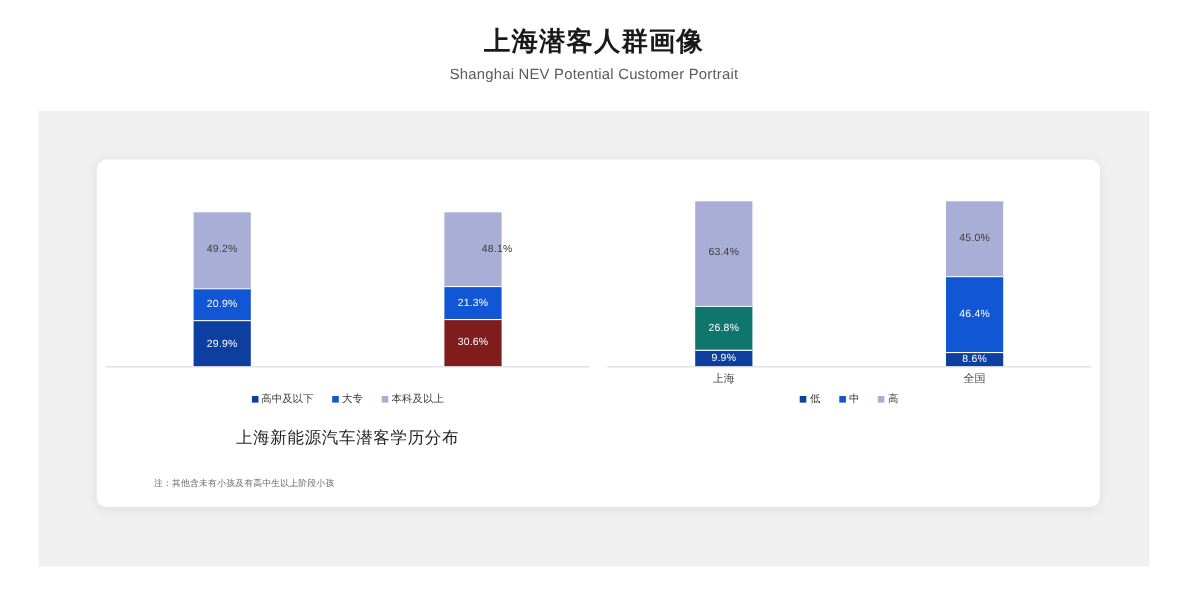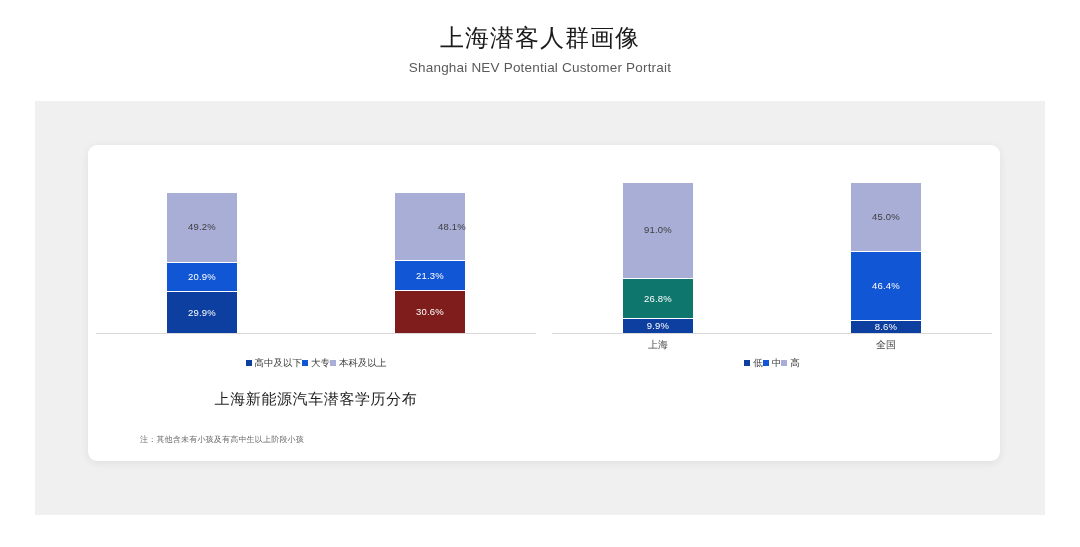--- a/index.html
+++ b/index.html
@@ -22,21 +22,21 @@
   
   .header {
     position: absolute;
     top: 22px;
     left: 0;
     width: 1080px;
     text-align: center;
   }
   .title-cn {
     font-size: 24px;
-    font-weight: normal;
+    font-weight: bold;
     color: #1a1a1a;
     letter-spacing: 1px;
     line-height: 32px;
   }
   .title-en {
     font-size: 13.5px;
     color: #5a5a5a;
     line-height: 22px;
     letter-spacing: 0.2px;
     margin-top: 3px;
@@ -85,21 +85,21 @@
     right: 0;
     top: 48px;
     height: 140px;
     display: flex;
     justify-content: space-around;
     align-items: flex-end;
   }
   .plot.tall { top: 38px; height: 150px; }
 
   .bar {
-    width: 70px;
+    width: 52px;
     display: flex;
     flex-direction: column;
   }
   .seg {
     position: relative;
     display: flex;
     align-items: center;
     justify-content: center;
     border-top: 1px solid #ffffff;
   }
@@ -139,21 +139,21 @@
     line-height: 16px;
   }
 
   .legend {
     position: absolute;
     left: 0; right: 0;
     top: 212px;
     display: flex;
     justify-content: center;
     align-items: center;
-    gap: 0;
+    gap: 17px;
   }
   .legend-item {
     display: flex;
     align-items: center;
     gap: 3px;
   }
   .legend-swatch {
     width: 6px;
     height: 6px;
     display: inline-block;
@@ -246,21 +246,21 @@
                 <span class="legend-text">本科及以上</span>
               </div>
             </div>
           <div class="chart-caption">上海新能源汽车潜客学历分布</div>
         </div>
 
         <div class="chart-block">
           <div class="plot tall">
               <div class="bar">
                 <div class="seg light" style="background: rgb(169, 174, 214); height: 95.1px;">
-                  <span class="seg-label">91.0%</span>
+                  <span class="seg-label">63.4%</span>
                 </div>
                 <div class="seg mid" style="background: #0f766e; height: 40.2px;">
                   <span class="seg-label">26.8%</span>
                 </div>
                 <div class="seg dark" style="background: rgb(12, 63, 160); height: 14.85px;">
                   <span class="seg-label">9.9%</span>
                 </div>
               </div>
               <div class="bar">
                 <div class="seg light" style="background: rgb(169, 174, 214); height: 67.5px;">

